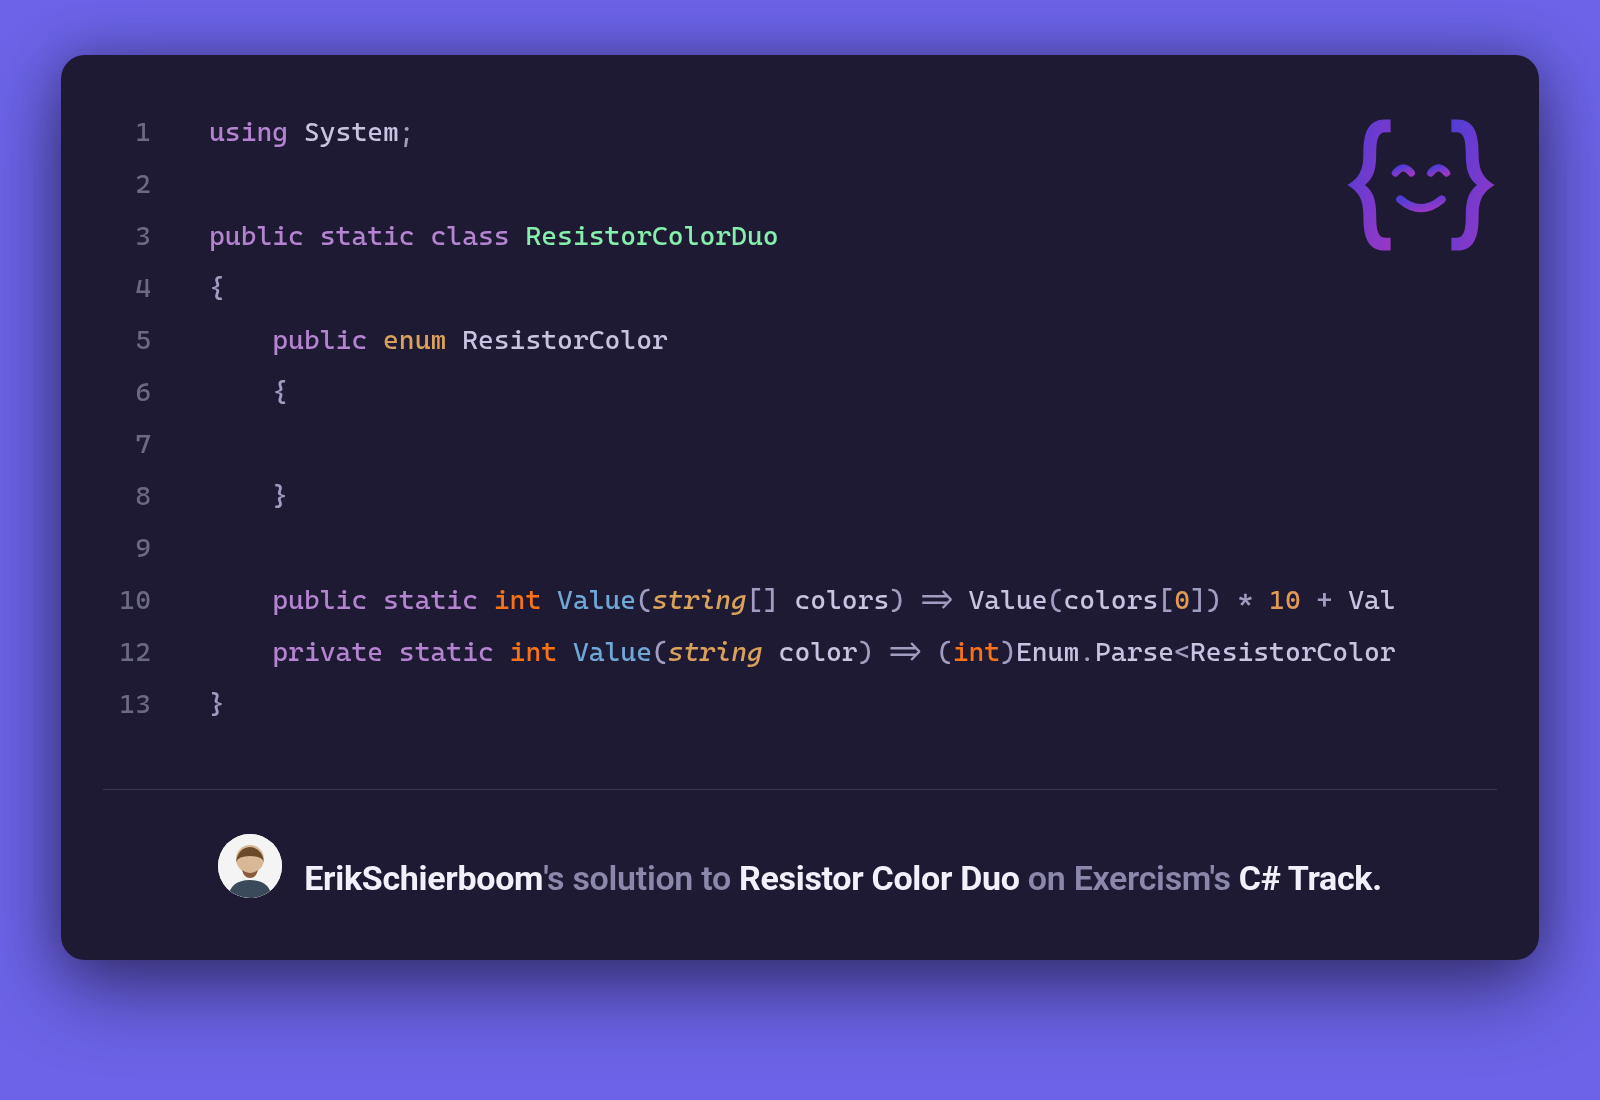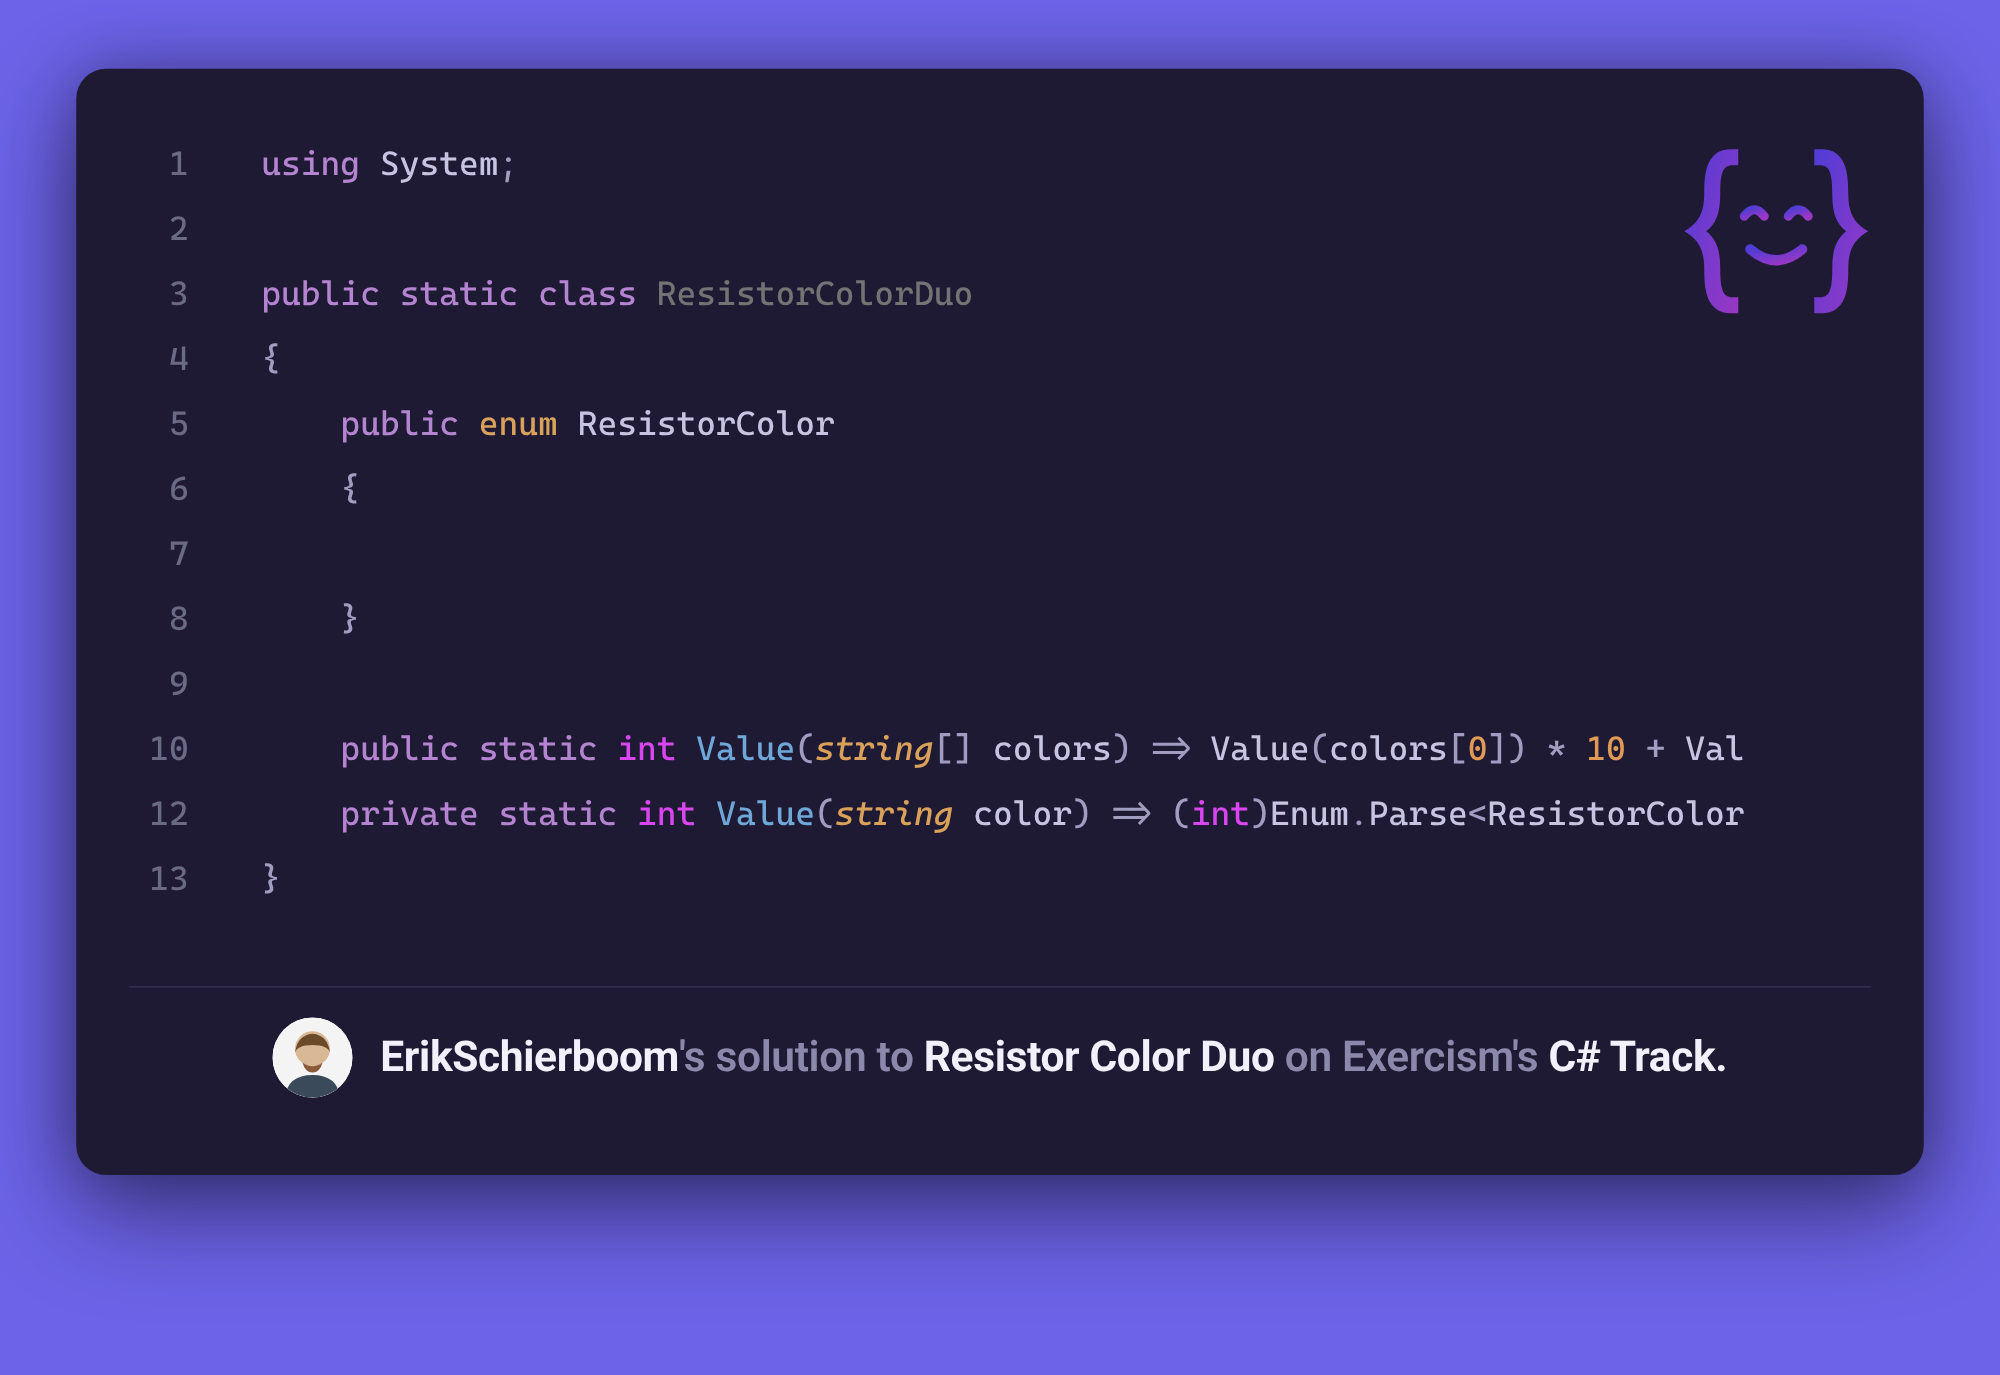--- a/index.html
+++ b/index.html
@@ -47,33 +47,33 @@
   color: #6b6a85;
   flex-shrink: 0;
   user-select: none;
 }
 .code {
   color: #c7c4e2;
   overflow: hidden;
 }
 .k-mod { color: #b584d1; }
 .k-type { color: #d9a15a; }
-.k-class { color: #737373; }
+.k-class { color: #86efac; }
 .k-func { color: #6fa7d8; }
 .k-str { color: #d9a15a; font-style: italic; }
 .k-num { color: #e09a55; }
-.k-int { color: #d946ef; }
+.k-int { color: #f97316; }
 .punct { color: #a09dc0; }
 
 .footer {
   border-top: 1px solid #3a3555;
   margin: 0 42px;
-  padding: 24px 0 62px 0;
+  padding: 44px 0 62px 0;
   display: flex;
-  align-items: center;
+  align-items: flex-end;
   justify-content: center;
   gap: 22px;
   font-family: -apple-system, 'Segoe UI', Roboto, sans-serif;
 }
 .avatar {
   width: 64px;
   height: 64px;
   border-radius: 50%;
   background: #f5f5f5;
   flex-shrink: 0;

